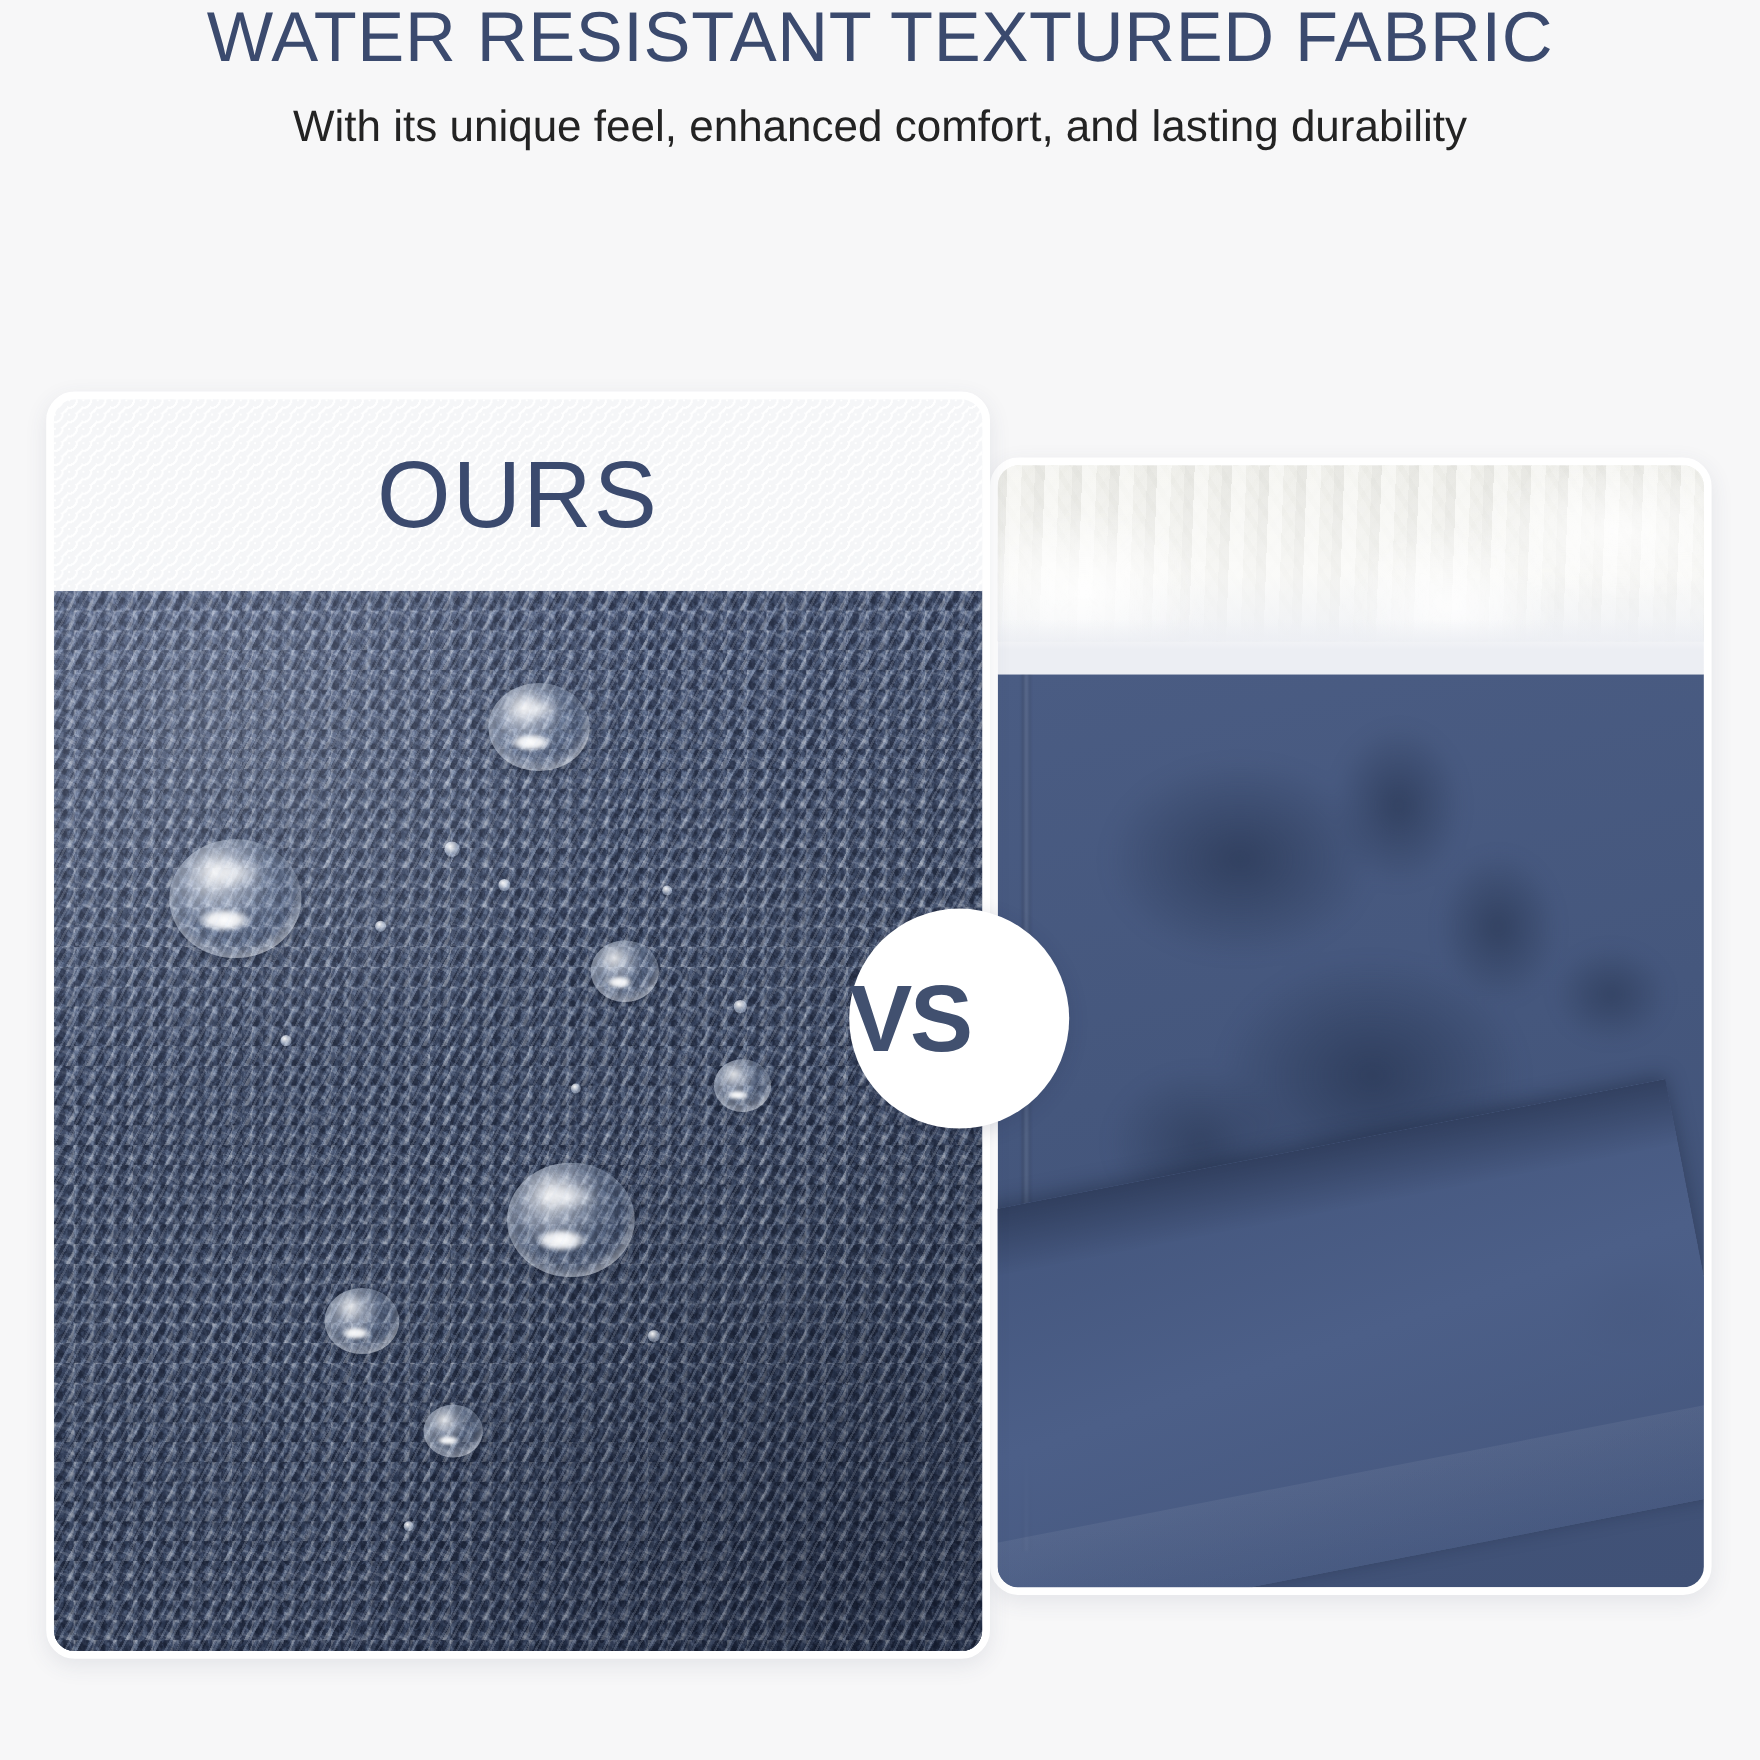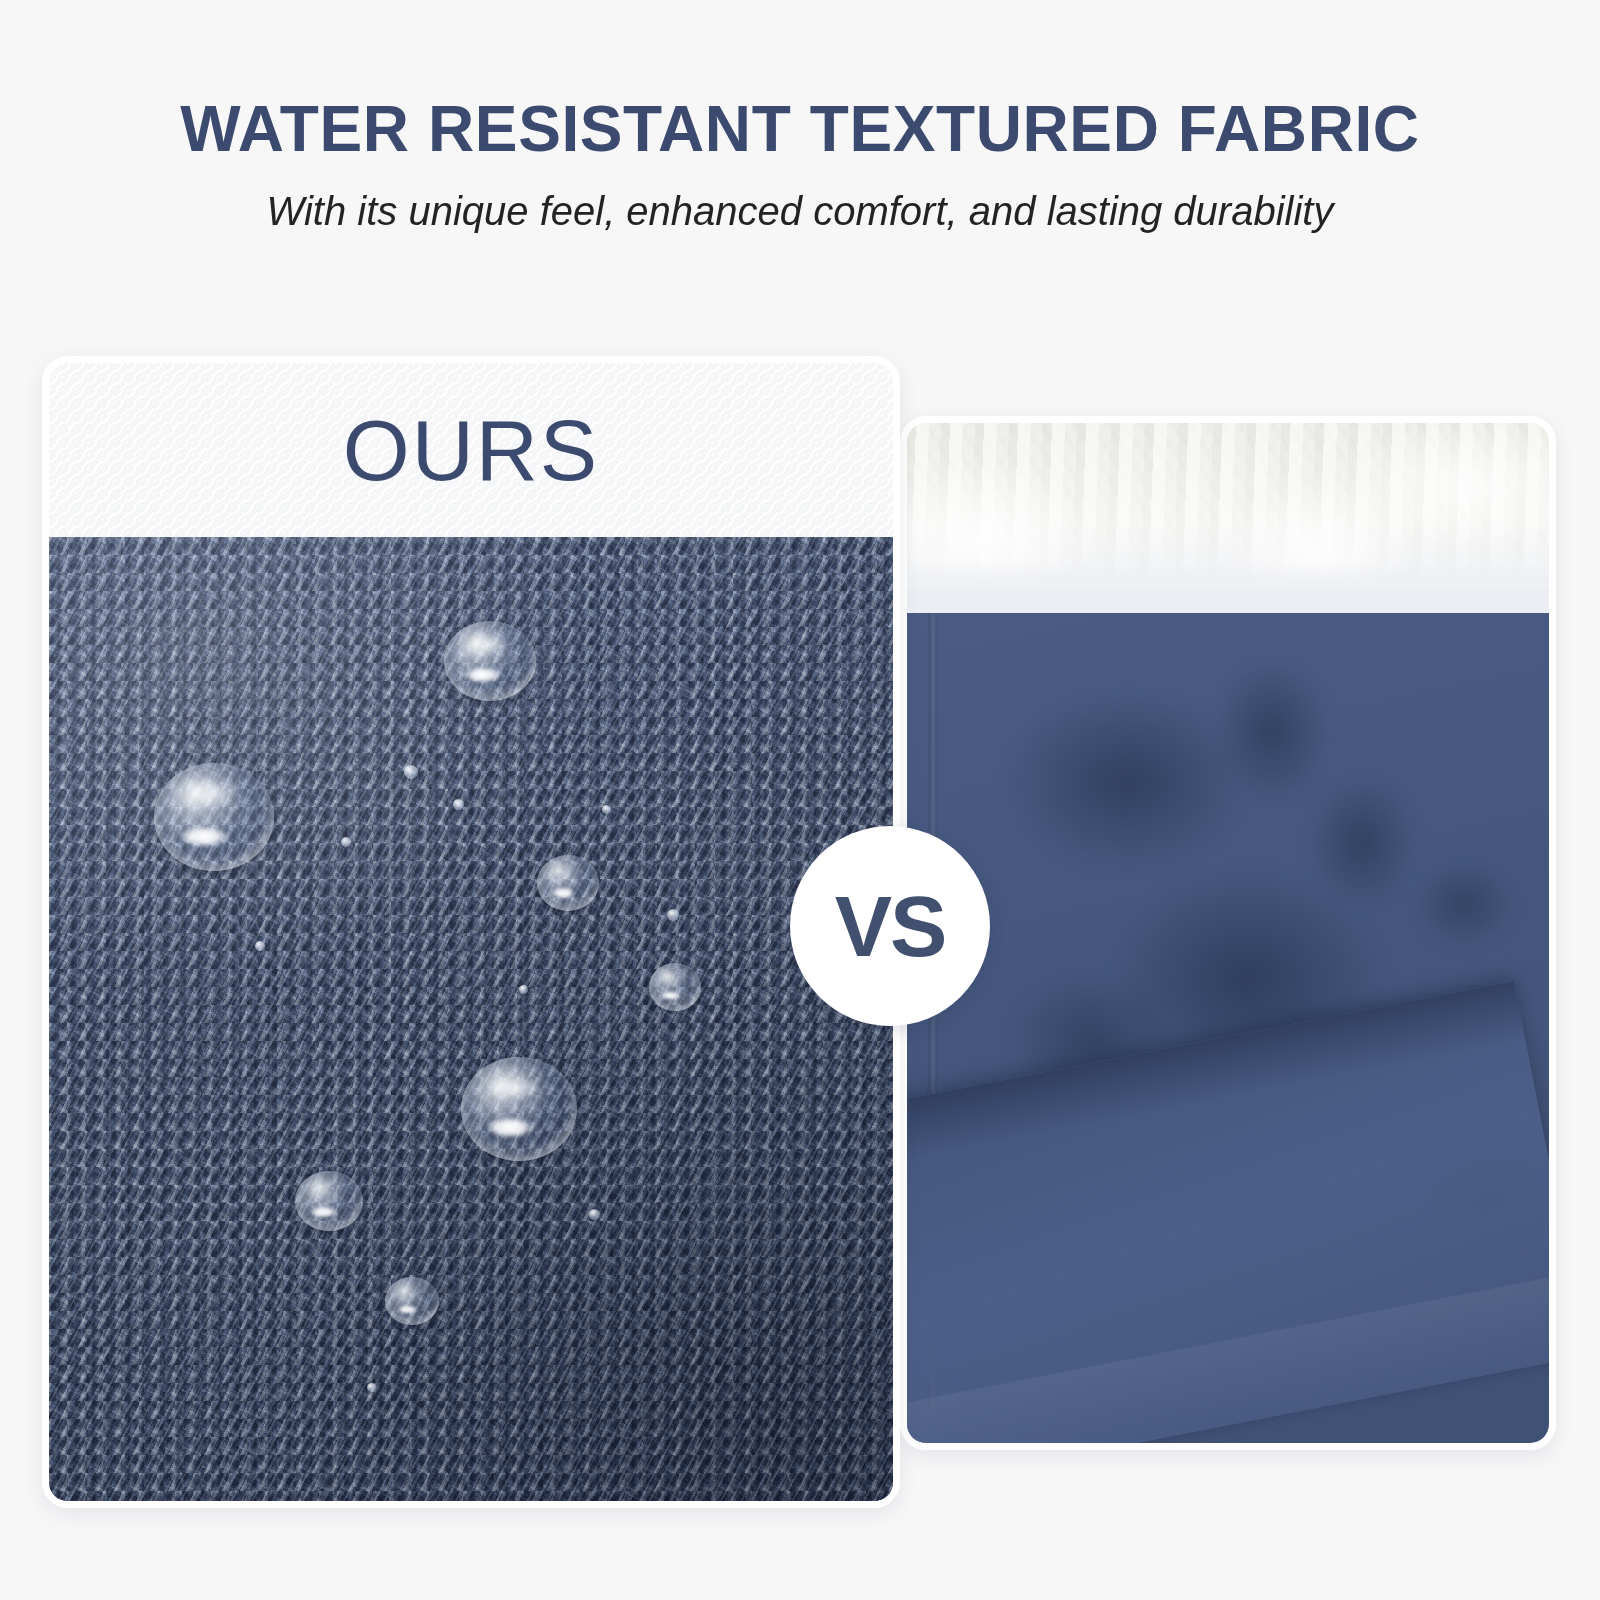--- a/index.html
+++ b/index.html
@@ -18,39 +18,37 @@
   
   .header {
     position: absolute;
     left: 0;
     top: 0;
     width: 1600px;
     text-align: center;
   }
   .title {
     margin: 0;
-    padding-top: 96px;
     font-size: 64px;
     line-height: 1.05;
-    font-weight: 700;
+    font-weight: 400;
     letter-spacing: 0.6px;
     color: #3b4a6e;
     font-family: "Liberation Sans", sans-serif;
     white-space: nowrap;
   }
   .subtitle {
     margin: 0;
     padding-top: 26px;
     font-size: 40px;
     line-height: 1.1;
     font-weight: 400;
     color: #232323;
     font-family: "Liberation Sans", sans-serif;
     white-space: nowrap;
-    font-style: italic;
   }
 
   
   .stage {
     position: absolute;
     left: 0;
     top: 0;
     width: 1600px;
     height: 1600px;
   }
@@ -351,29 +349,29 @@
     top: 0;
     width: 8px;
     height: 96%;
     background: linear-gradient(to right, rgba(20,28,48,0.30), rgba(255,255,255,0.10), rgba(20,28,48,0.22));
     filter: blur(1.2px);
   }
 
   
   .vs-badge {
     position: absolute;
-    left: 790px;
+    left: 772px;
     top: 826px;
     width: 200px;
     height: 200px;
     border-radius: 50%;
     background: #ffffff;
     display: flex;
     align-items: center;
-    justify-content: center;
+    justify-content: flex-start;
     z-index: 10;
     box-shadow: 0 4px 18px rgba(30,40,70,0.16);
   }
   .vs-text {
     font-size: 86px;
     font-weight: 700;
     color: #41506f;
     letter-spacing: -2px;
     font-family: "Liberation Sans", sans-serif;
     line-height: 1;

